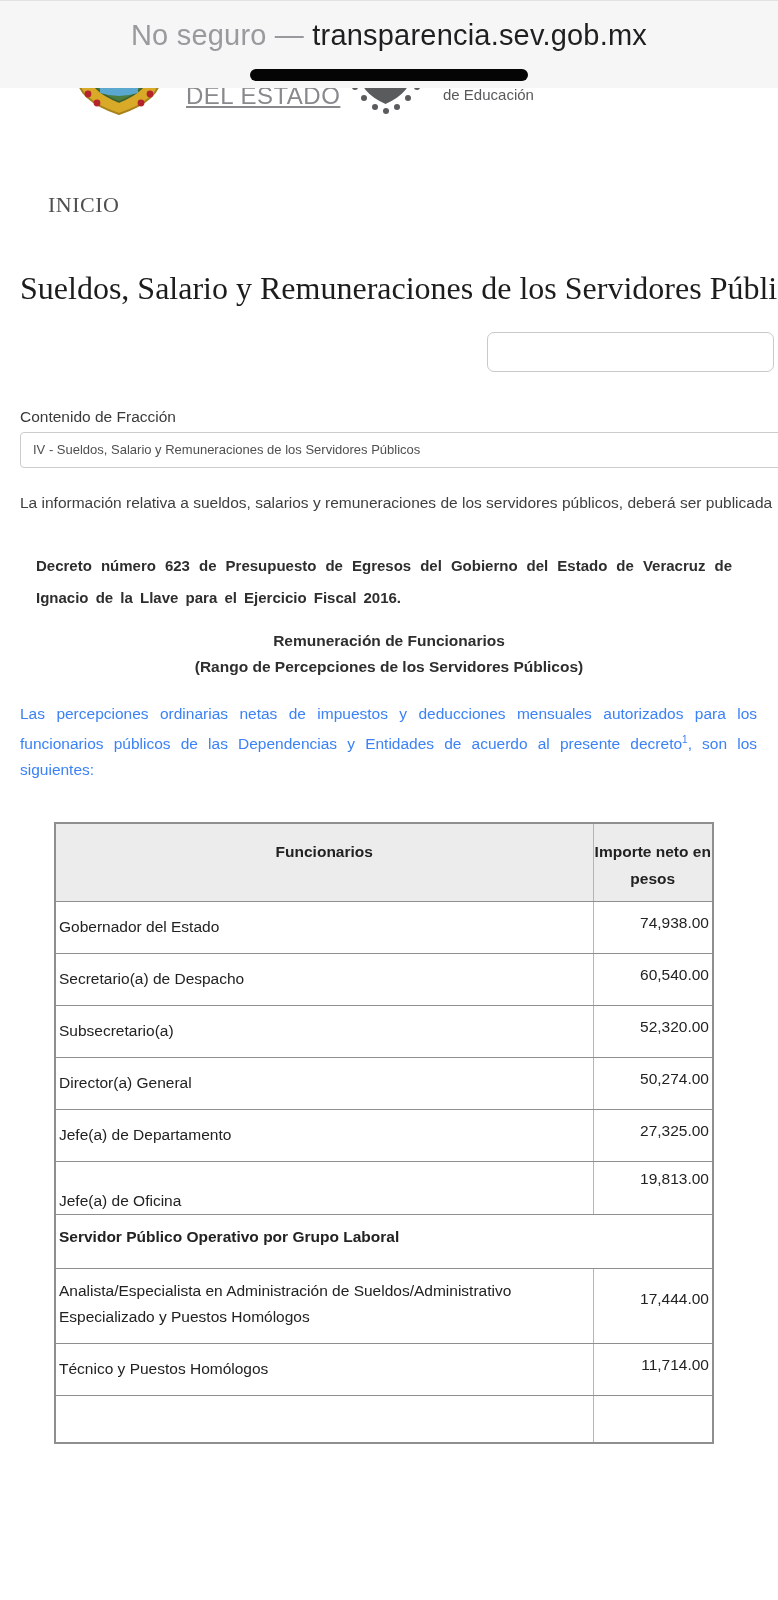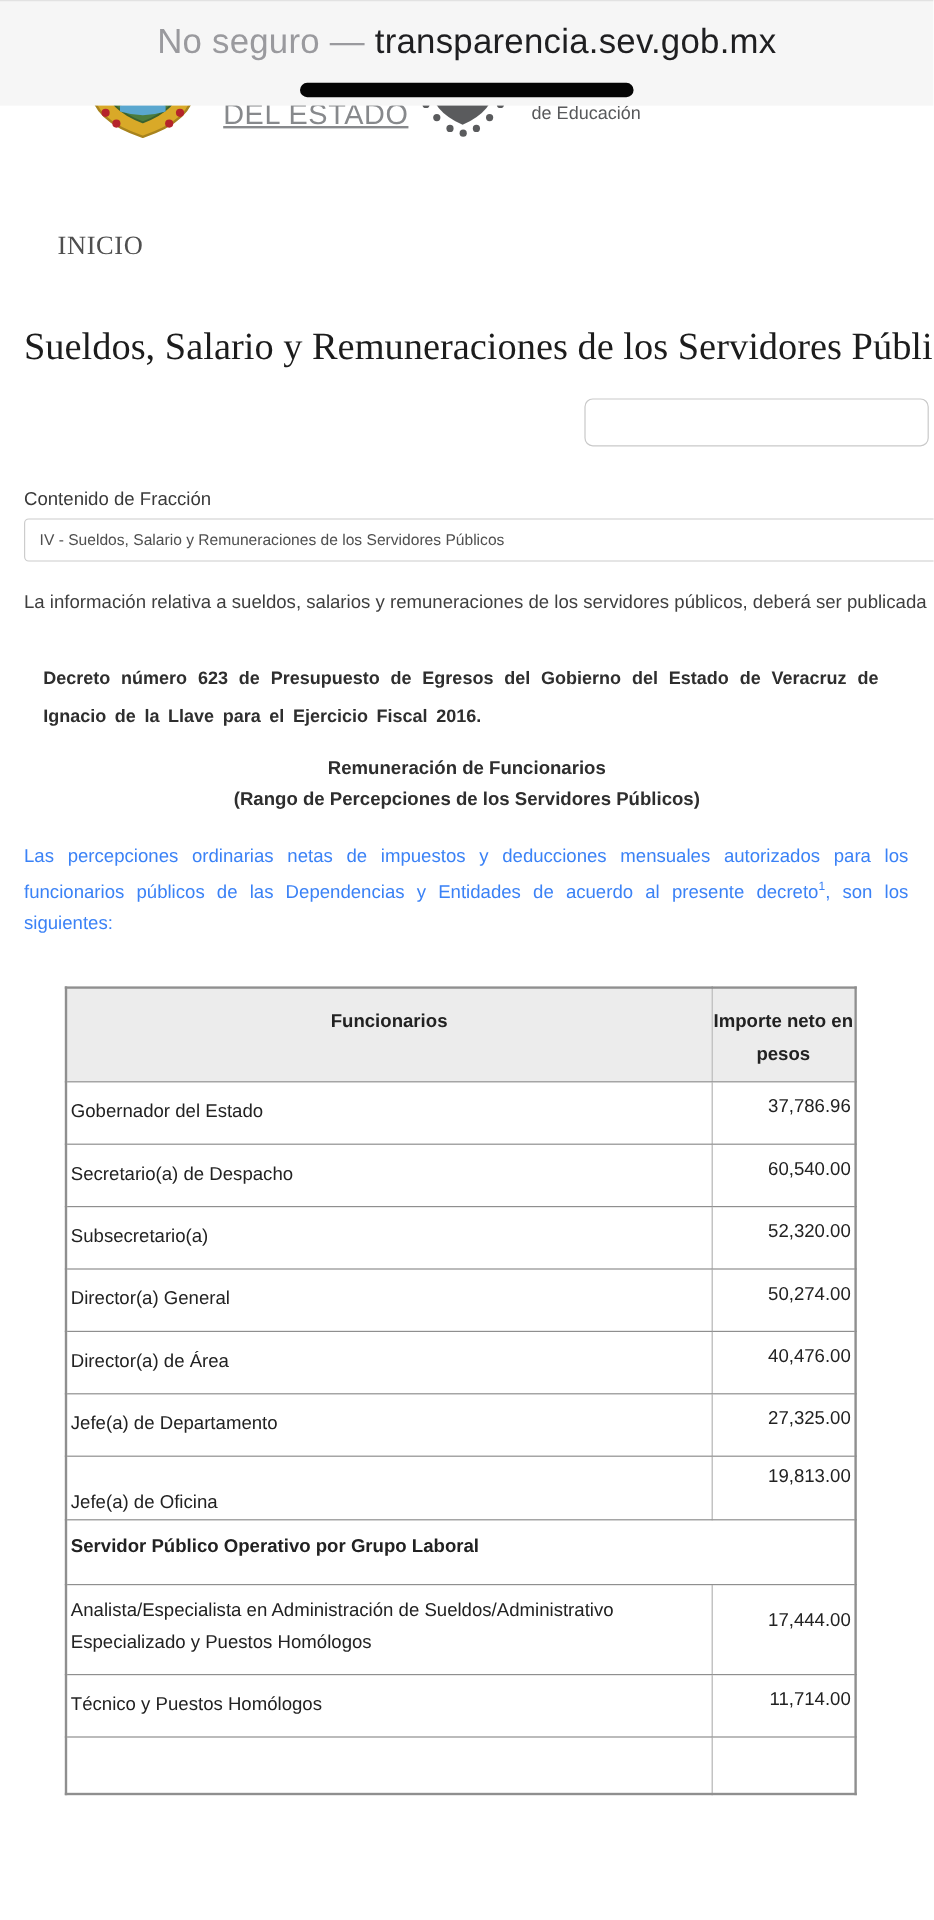--- a/index.html
+++ b/index.html
@@ -240,37 +240,33 @@
 <table class="abs salary" style="left:54px; top:822px;">
   <thead>
     <tr>
       <th class="col-label">Funcionarios</th>
       <th>Importe neto en pesos</th>
     </tr>
   </thead>
   <tbody>
       <tr class="row-standard">
         <td class="cell-label col-label">Gobernador del Estado</td>
-        <td class="cell-value">37,786.96</td>
+        <td class="cell-value">74,938.00</td>
       </tr>
       <tr class="row-standard">
         <td class="cell-label col-label">Secretario(a) de Despacho</td>
         <td class="cell-value">60,540.00</td>
       </tr>
       <tr class="row-standard">
         <td class="cell-label col-label">Subsecretario(a)</td>
         <td class="cell-value">52,320.00</td>
       </tr>
       <tr class="row-standard">
         <td class="cell-label col-label">Director(a) General</td>
         <td class="cell-value">50,274.00</td>
-      </tr>
-      <tr class="row-standard">
-        <td class="cell-label col-label">Director(a) de Área</td>
-        <td class="cell-value">40,476.00</td>
       </tr>
       <tr class="row-standard">
         <td class="cell-label col-label">Jefe(a) de Departamento</td>
         <td class="cell-value">27,325.00</td>
       </tr>
       <tr class="row-label-low">
         <td class="cell-label col-label">Jefe(a) de Oficina</td>
         <td class="cell-value">19,813.00</td>
       </tr>
       <tr class="row-group">

